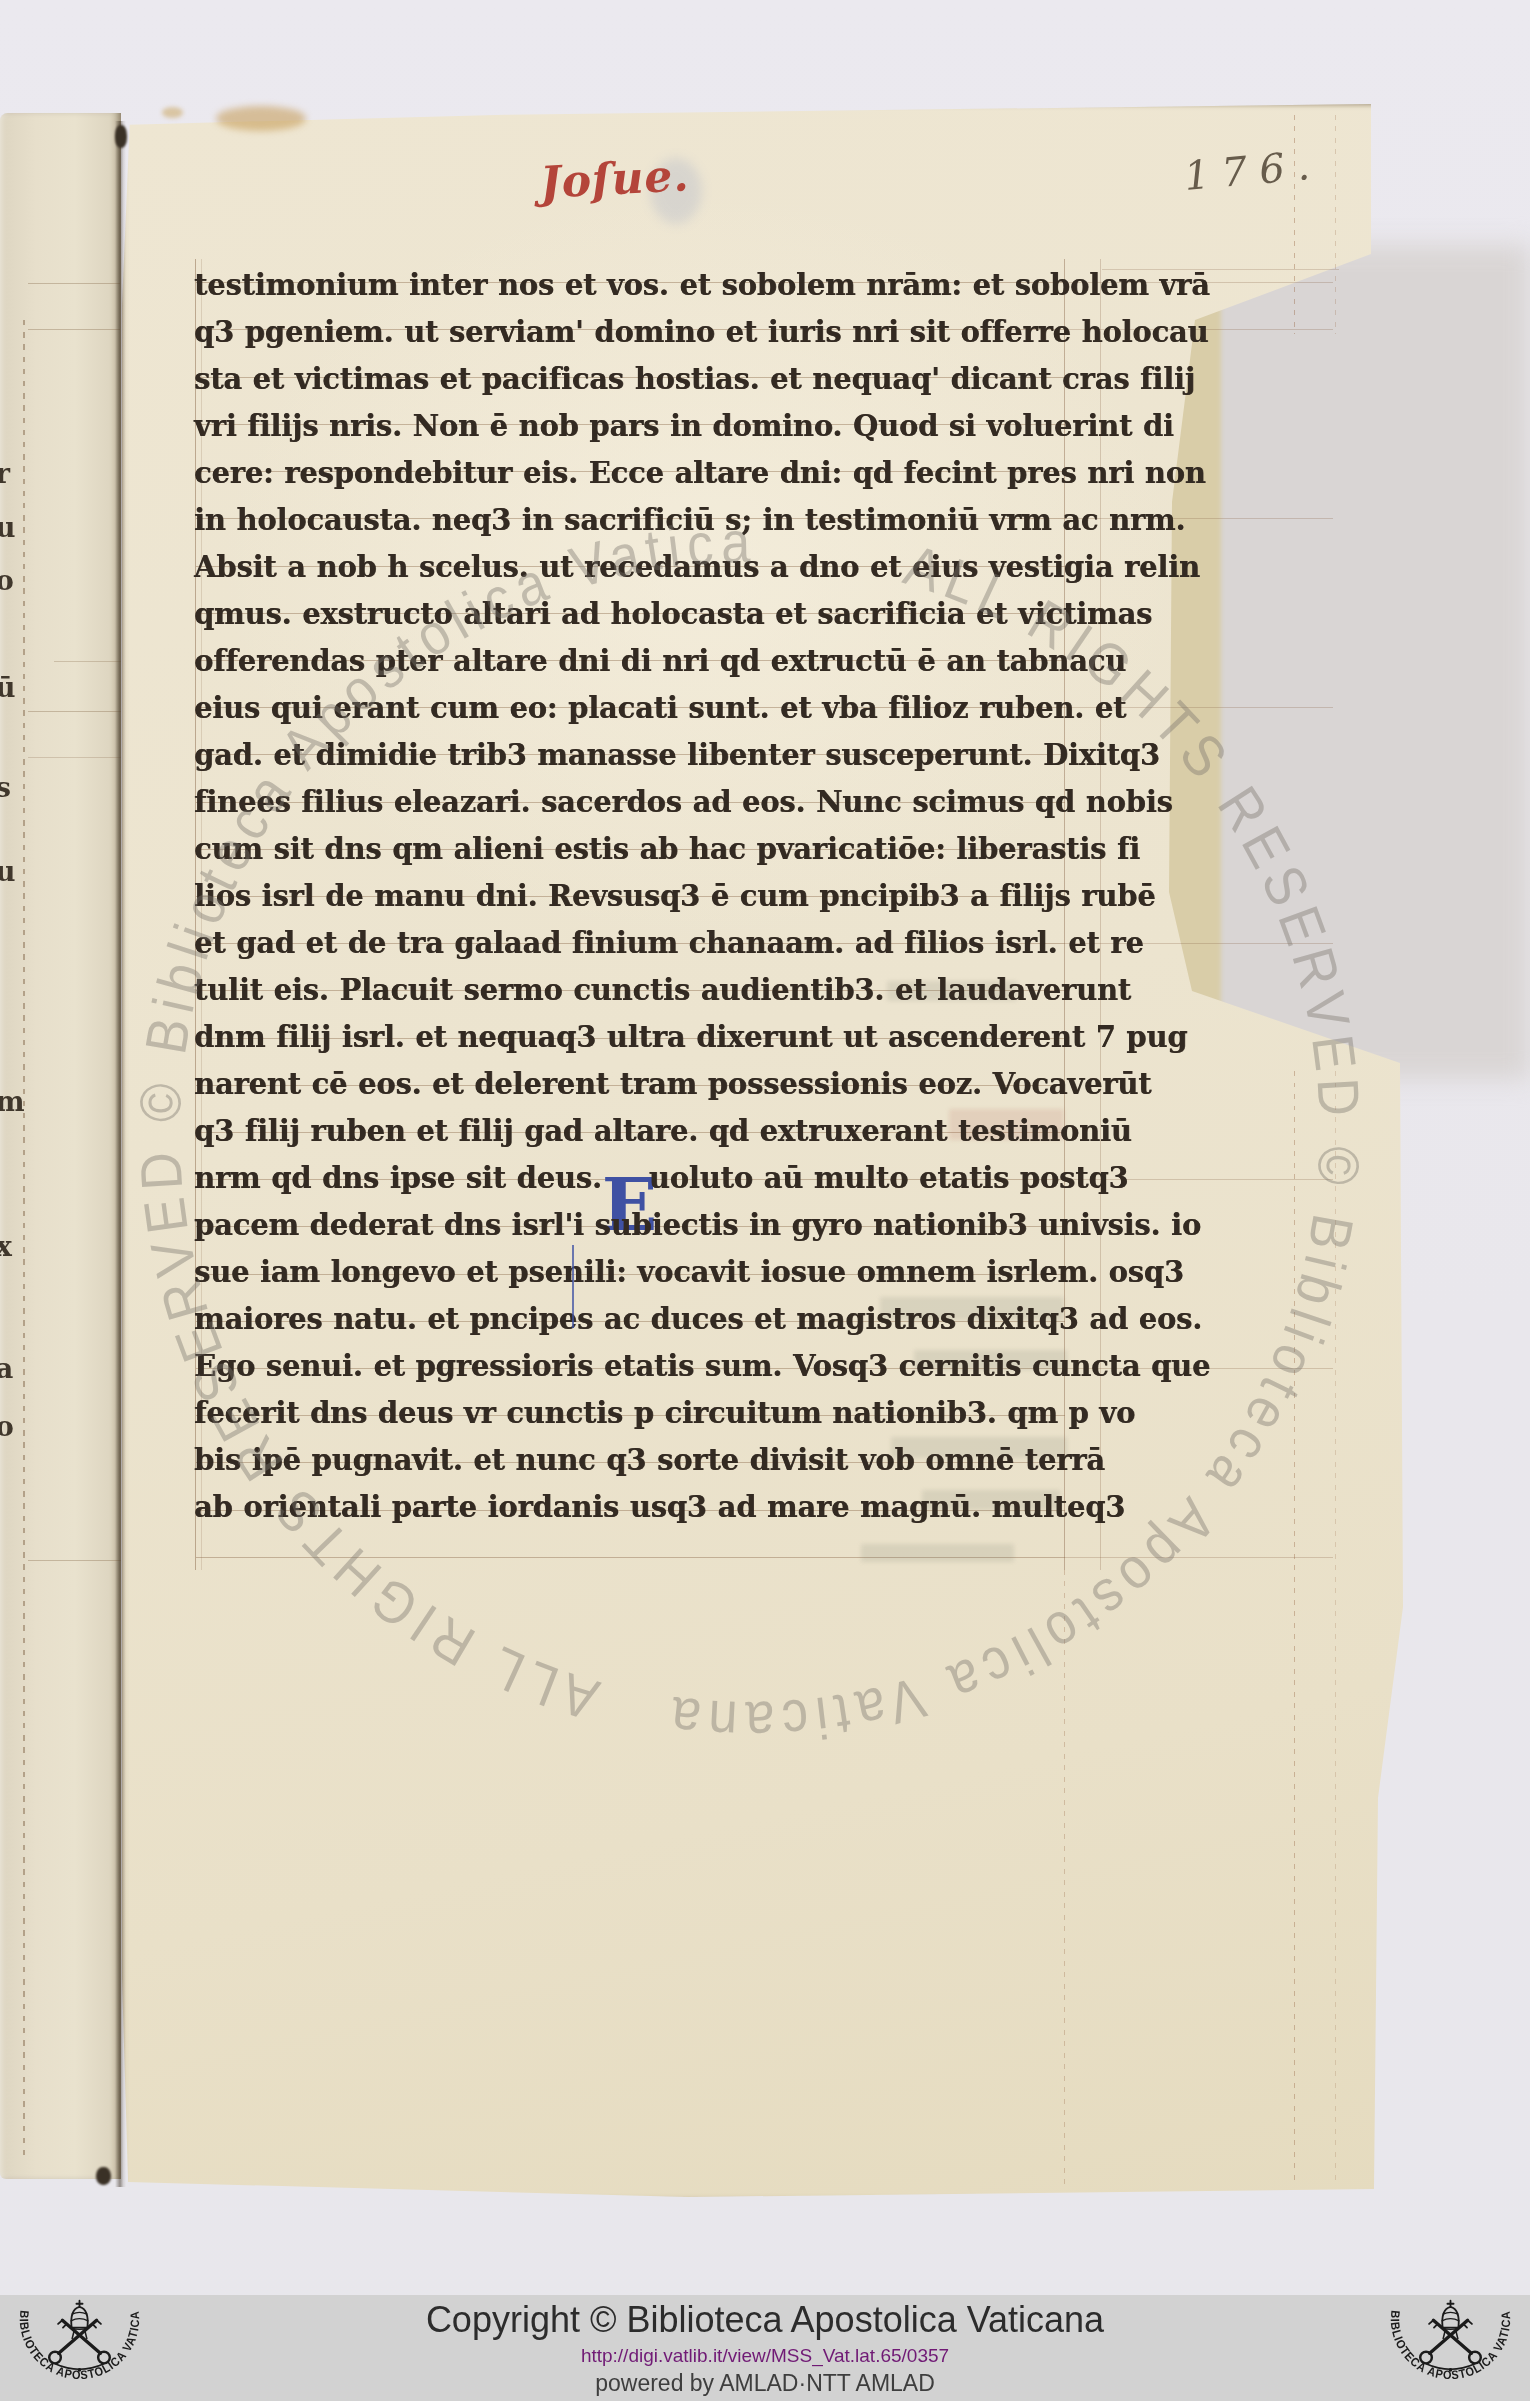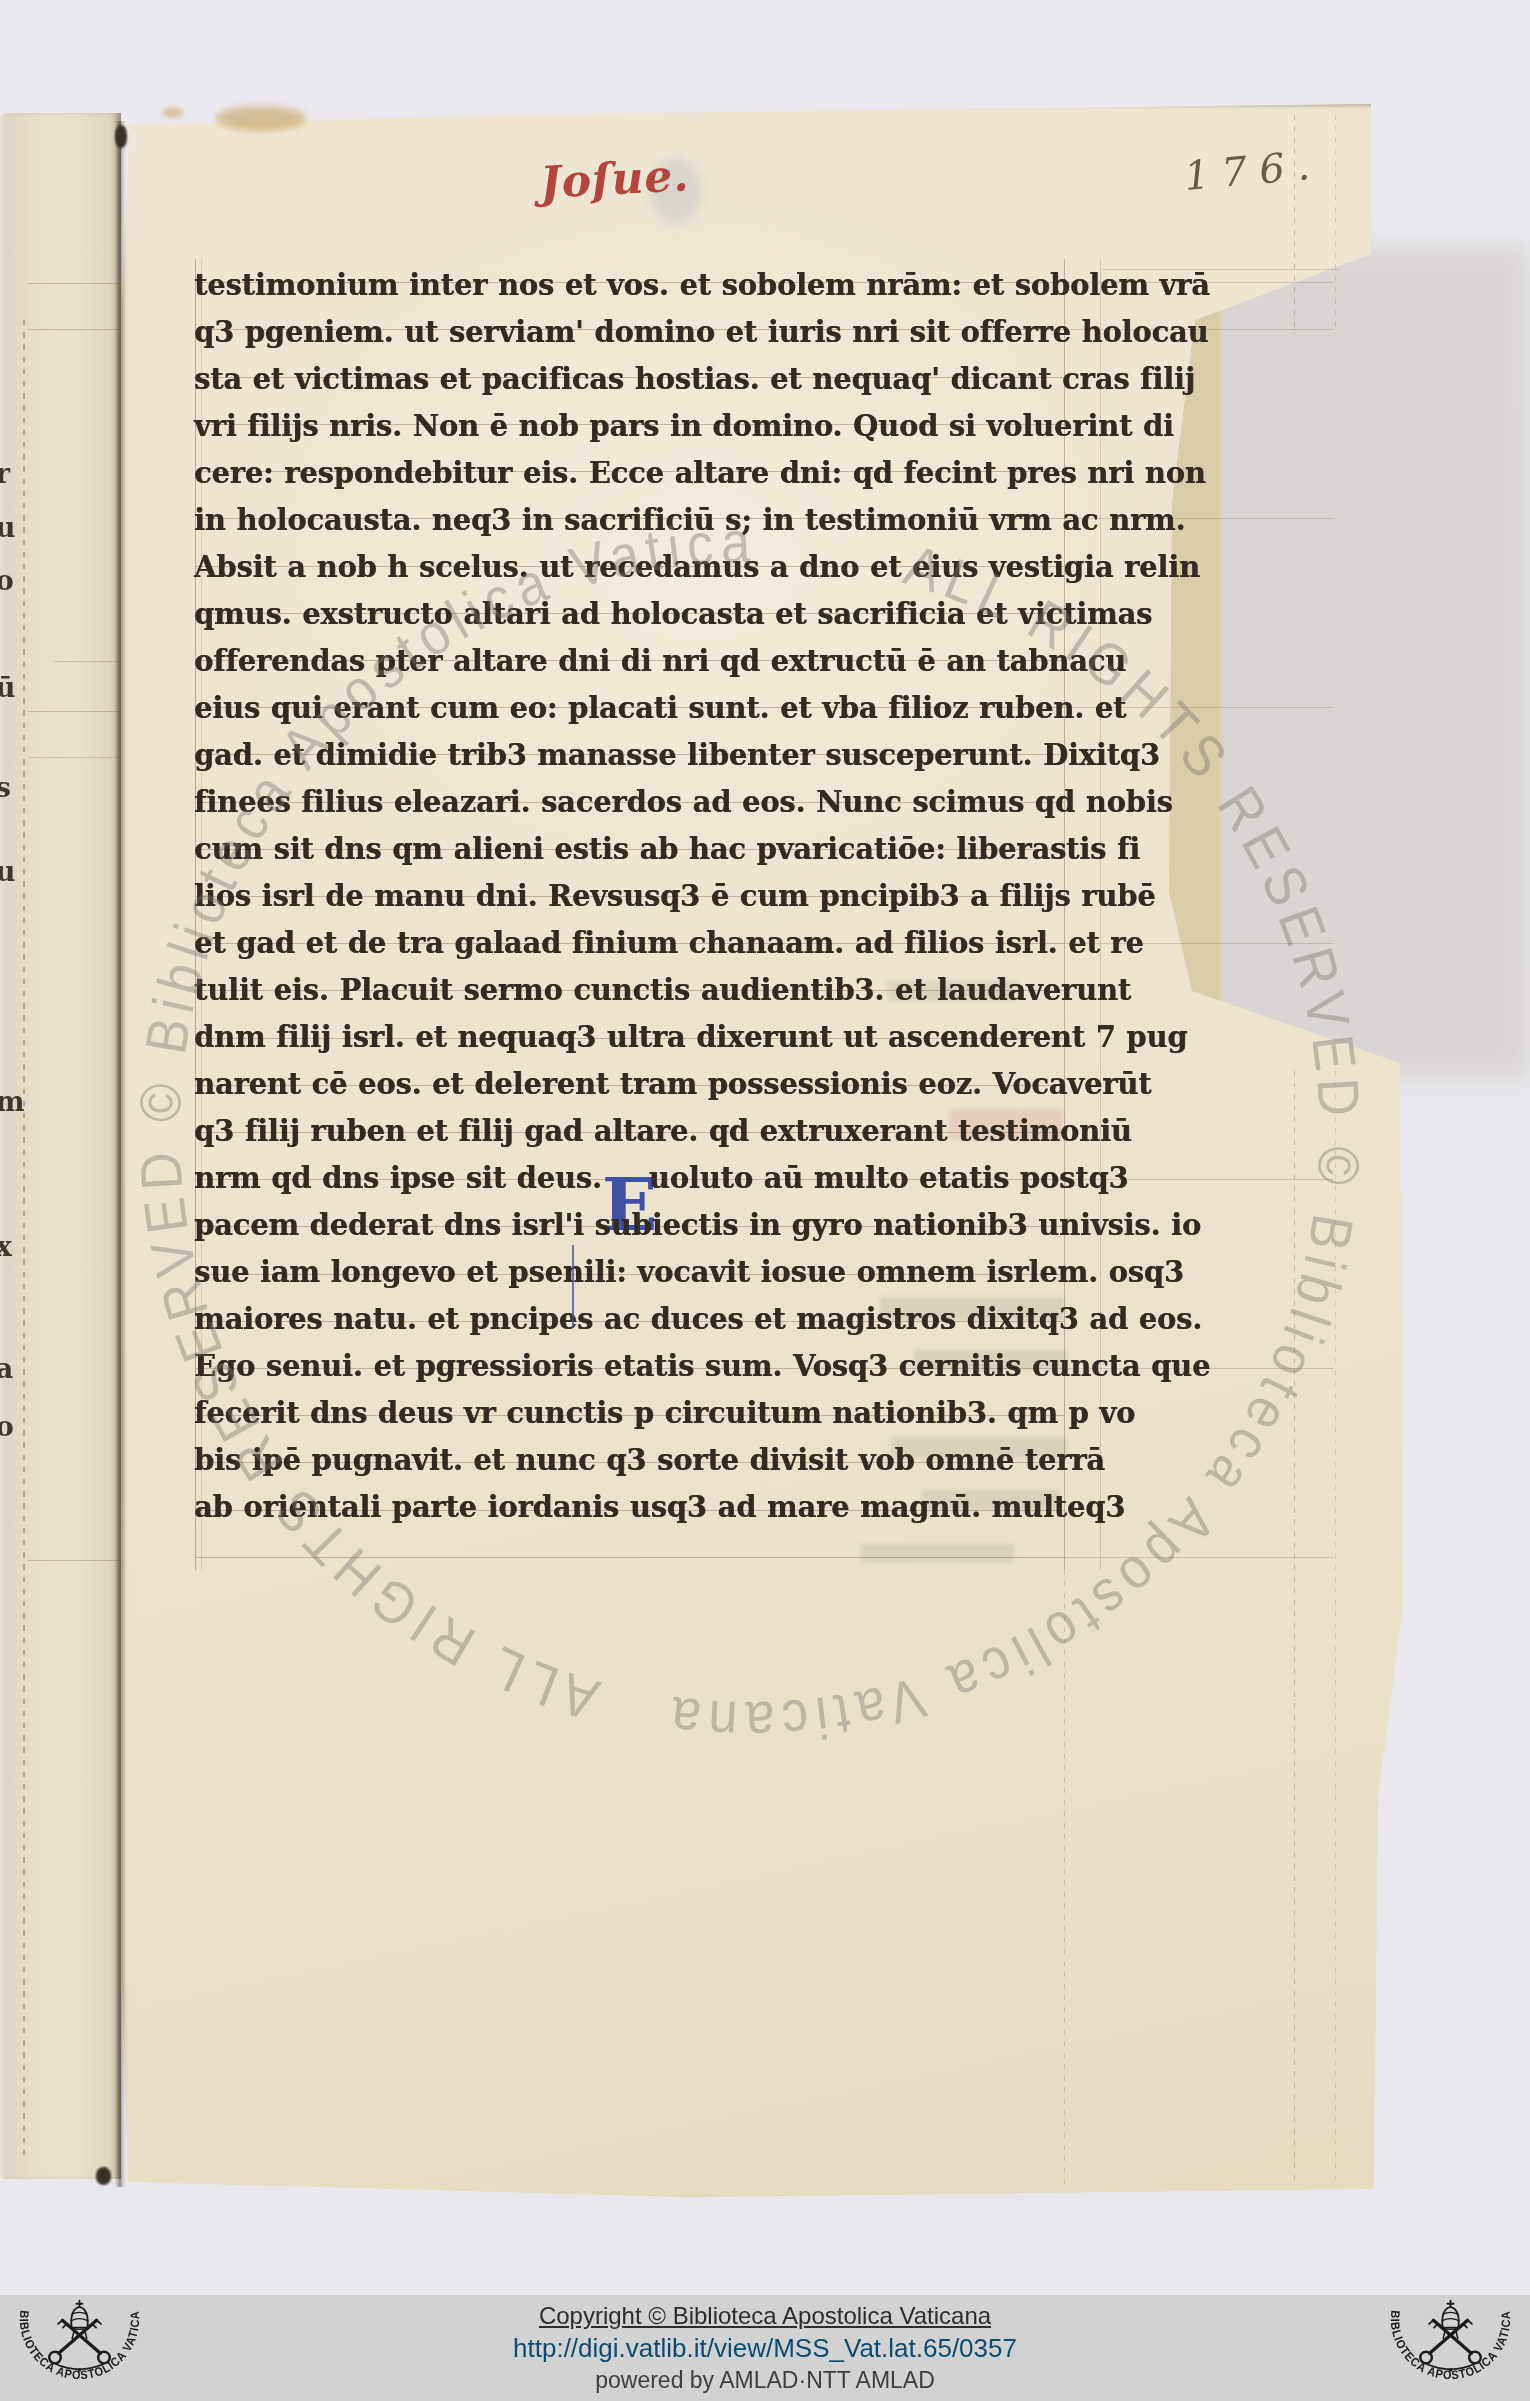--- a/index.html
+++ b/index.html
@@ -47,22 +47,22 @@
      letter-spacing:-0.2px;word-spacing:0.8px;transform:scaleX(1.0);
      text-shadow:0.4px 0 0 rgba(51,42,34,.75);overflow:visible;}
   .ms-initial{display:inline-block;width:47px;height:31px;overflow:visible;font-size:73px;line-height:31px;vertical-align:-42px;font-weight:700;text-shadow:none;}
   .init-tail{position:absolute;width:2.3px;background:#3f51a3;opacity:.75;z-index:6;}
   
   .watermark{position:absolute;left:0;top:0;z-index:7;pointer-events:none;}
   .watermark text{font-family:"Liberation Sans",sans-serif;font-weight:400;fill:#7b766e;opacity:.40;font-size:76px;letter-spacing:10px;}
   
   .footer{position:absolute;left:0;top:2295px;width:1530px;height:106px;background:#d2d2d2;z-index:9;}
   .footer-center{position:absolute;left:0;top:0;width:100%;height:100%;display:flex;flex-direction:column;align-items:center;justify-content:center;gap:3.1px;}
-  .f-line1{font-size:24px;color:#2c2c2c;letter-spacing:0px;text-decoration:underline;}
-  .f-line2{font-size:26px;color:#0c4a6e;}
+  .f-line1{font-size:36px;color:#2c2c2c;letter-spacing:0px;}
+  .f-line2{font-size:19px;color:#701a75;}
   .f-line3{font-size:23px;color:#3e3e3e;}
   .logo{position:absolute;top:1.5px;}
   .logo.left{left:3.1px;}
   .logo.right{right:3.1px;}
   .logo text{font-family:"Liberation Sans",sans-serif;font-weight:700;font-size:16px;letter-spacing:1.2px;fill:#1b1b1b;}
 </style>
 </head>
 <body>
 
 <div class="stage">

